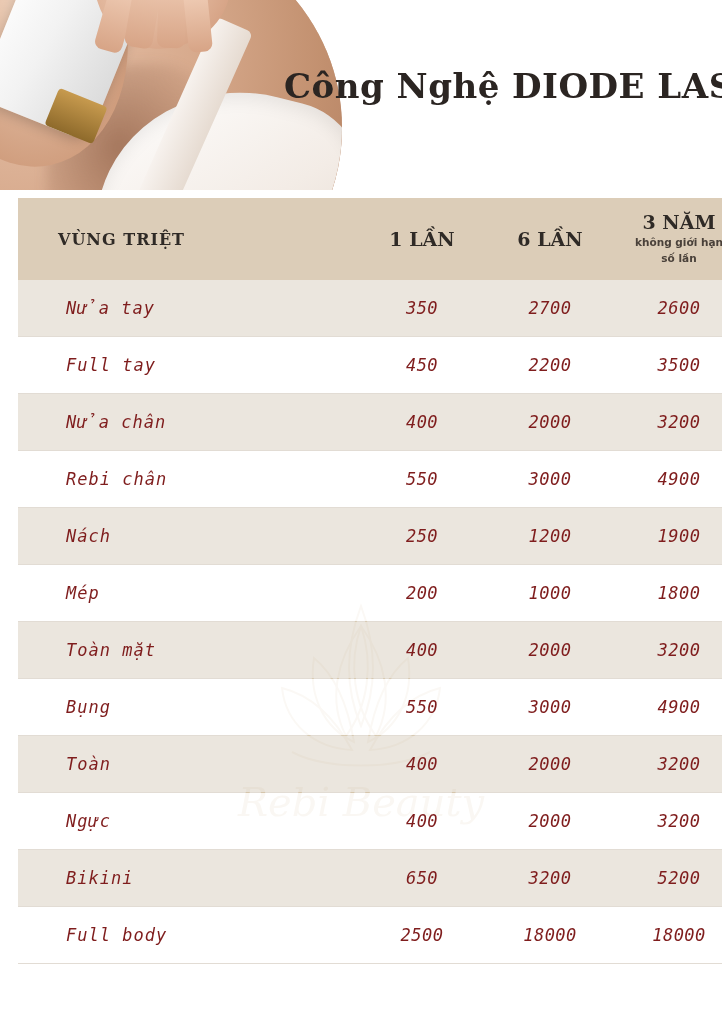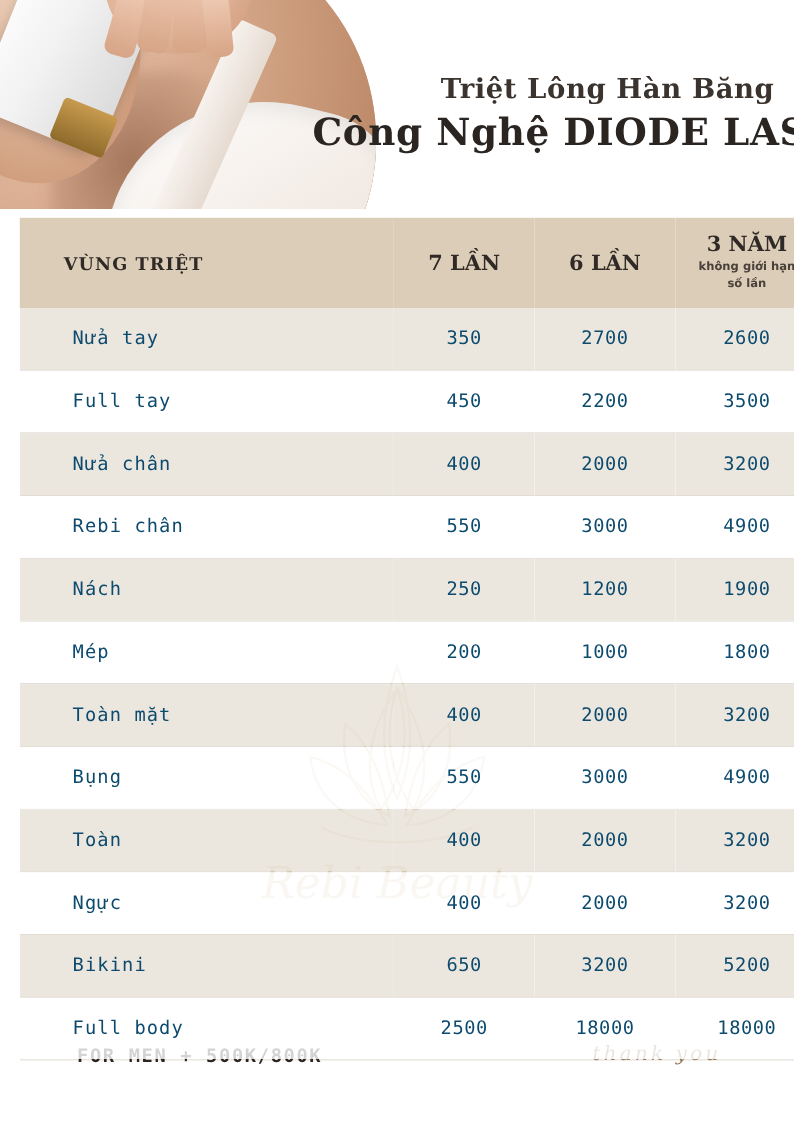--- a/index.html
+++ b/index.html
@@ -220,24 +220,25 @@
     font-size: 10.5px;
     color: #4a413a;
     line-height: 1.25;
     margin-top: 3px;
   }
 
   table.price tbody td {
     height: 54px;
     font-family: "DejaVu Sans Mono", monospace;
     font-size: 17px;
-    color: #0c4a6e;
+    color: #7f1d1d;
     border-bottom: 1px solid #e2dcd4;
     position: relative;
     z-index: 2;
+    font-style: italic;
   }
   table.price tbody tr.odd td { background: rgba(232,226,216,0.85); }
   table.price tbody tr.even td { background: rgba(255,255,255,0.80); }
 
   td.area {
     text-align: left;
     padding-left: 48px;
     letter-spacing: 1px;
     font-size: 17px;
   }
@@ -308,21 +309,20 @@
         <div class="device-tip"></div>
         <div class="hand"></div>
         <div class="finger f1"></div>
         <div class="finger f2"></div>
         <div class="finger f3"></div>
         <div class="finger f4"></div>
       </div>
     </div>
 
     <div class="title-block">
-      <p class="title-line1">Triệt Lông Hàn Băng</p>
       <p class="title-line2">Công Nghệ DIODE LASER</p>
     </div>
   </div>
 
   <div class="table-wrap">
 
     <svg class="watermark" viewBox="0 0 330 300" xmlns="http://www.w3.org/2000/svg">
       <g fill="none" stroke="#cdb68c" stroke-width="2" opacity="0.85">
         <path d="M165 40 C150 80 148 120 165 160 C182 120 180 80 165 40 Z"></path>
         <path d="M165 60 C140 95 132 135 150 170 C172 140 178 98 165 60 Z"></path>
@@ -336,21 +336,21 @@
       <text x="165" y="250" text-anchor="middle" font-family="DejaVu Serif, serif" font-style="italic" font-size="40" fill="#c9ae83" opacity="0.9">Rebi Beauty</text>
     </svg>
 
     <table class="price">
       <thead>
         <tr>
           <th class="col-area">
             <span class="head-area">VÙNG TRIỆT</span>
           </th>
           <th class="col-n">
-            <span class="head-n">7 LẦN</span>
+            <span class="head-n">1 LẦN</span>
           </th>
           <th class="col-n">
             <span class="head-n">6 LẦN</span>
           </th>
           <th class="col-n wide">
             <span class="head-n">3 NĂM</span>
             <span class="head-sub">không giới hạn</span>
             <span class="head-sub">số lần</span>
           </th>
         </tr>
@@ -425,18 +425,14 @@
         <tr class="even">
           <td class="area">Full body</td>
           <td class="num">2500</td>
           <td class="num">18000</td>
           <td class="num">18000</td>
         </tr>
       </tbody>
     </table>
   </div>
 
-  <div class="footer">
-    <div class="footer-note">FOR MEN + 500K/800K</div>
-    <div class="thankyou">thank you</div>
-  </div>
 
 </div>
 
 </body></html>

